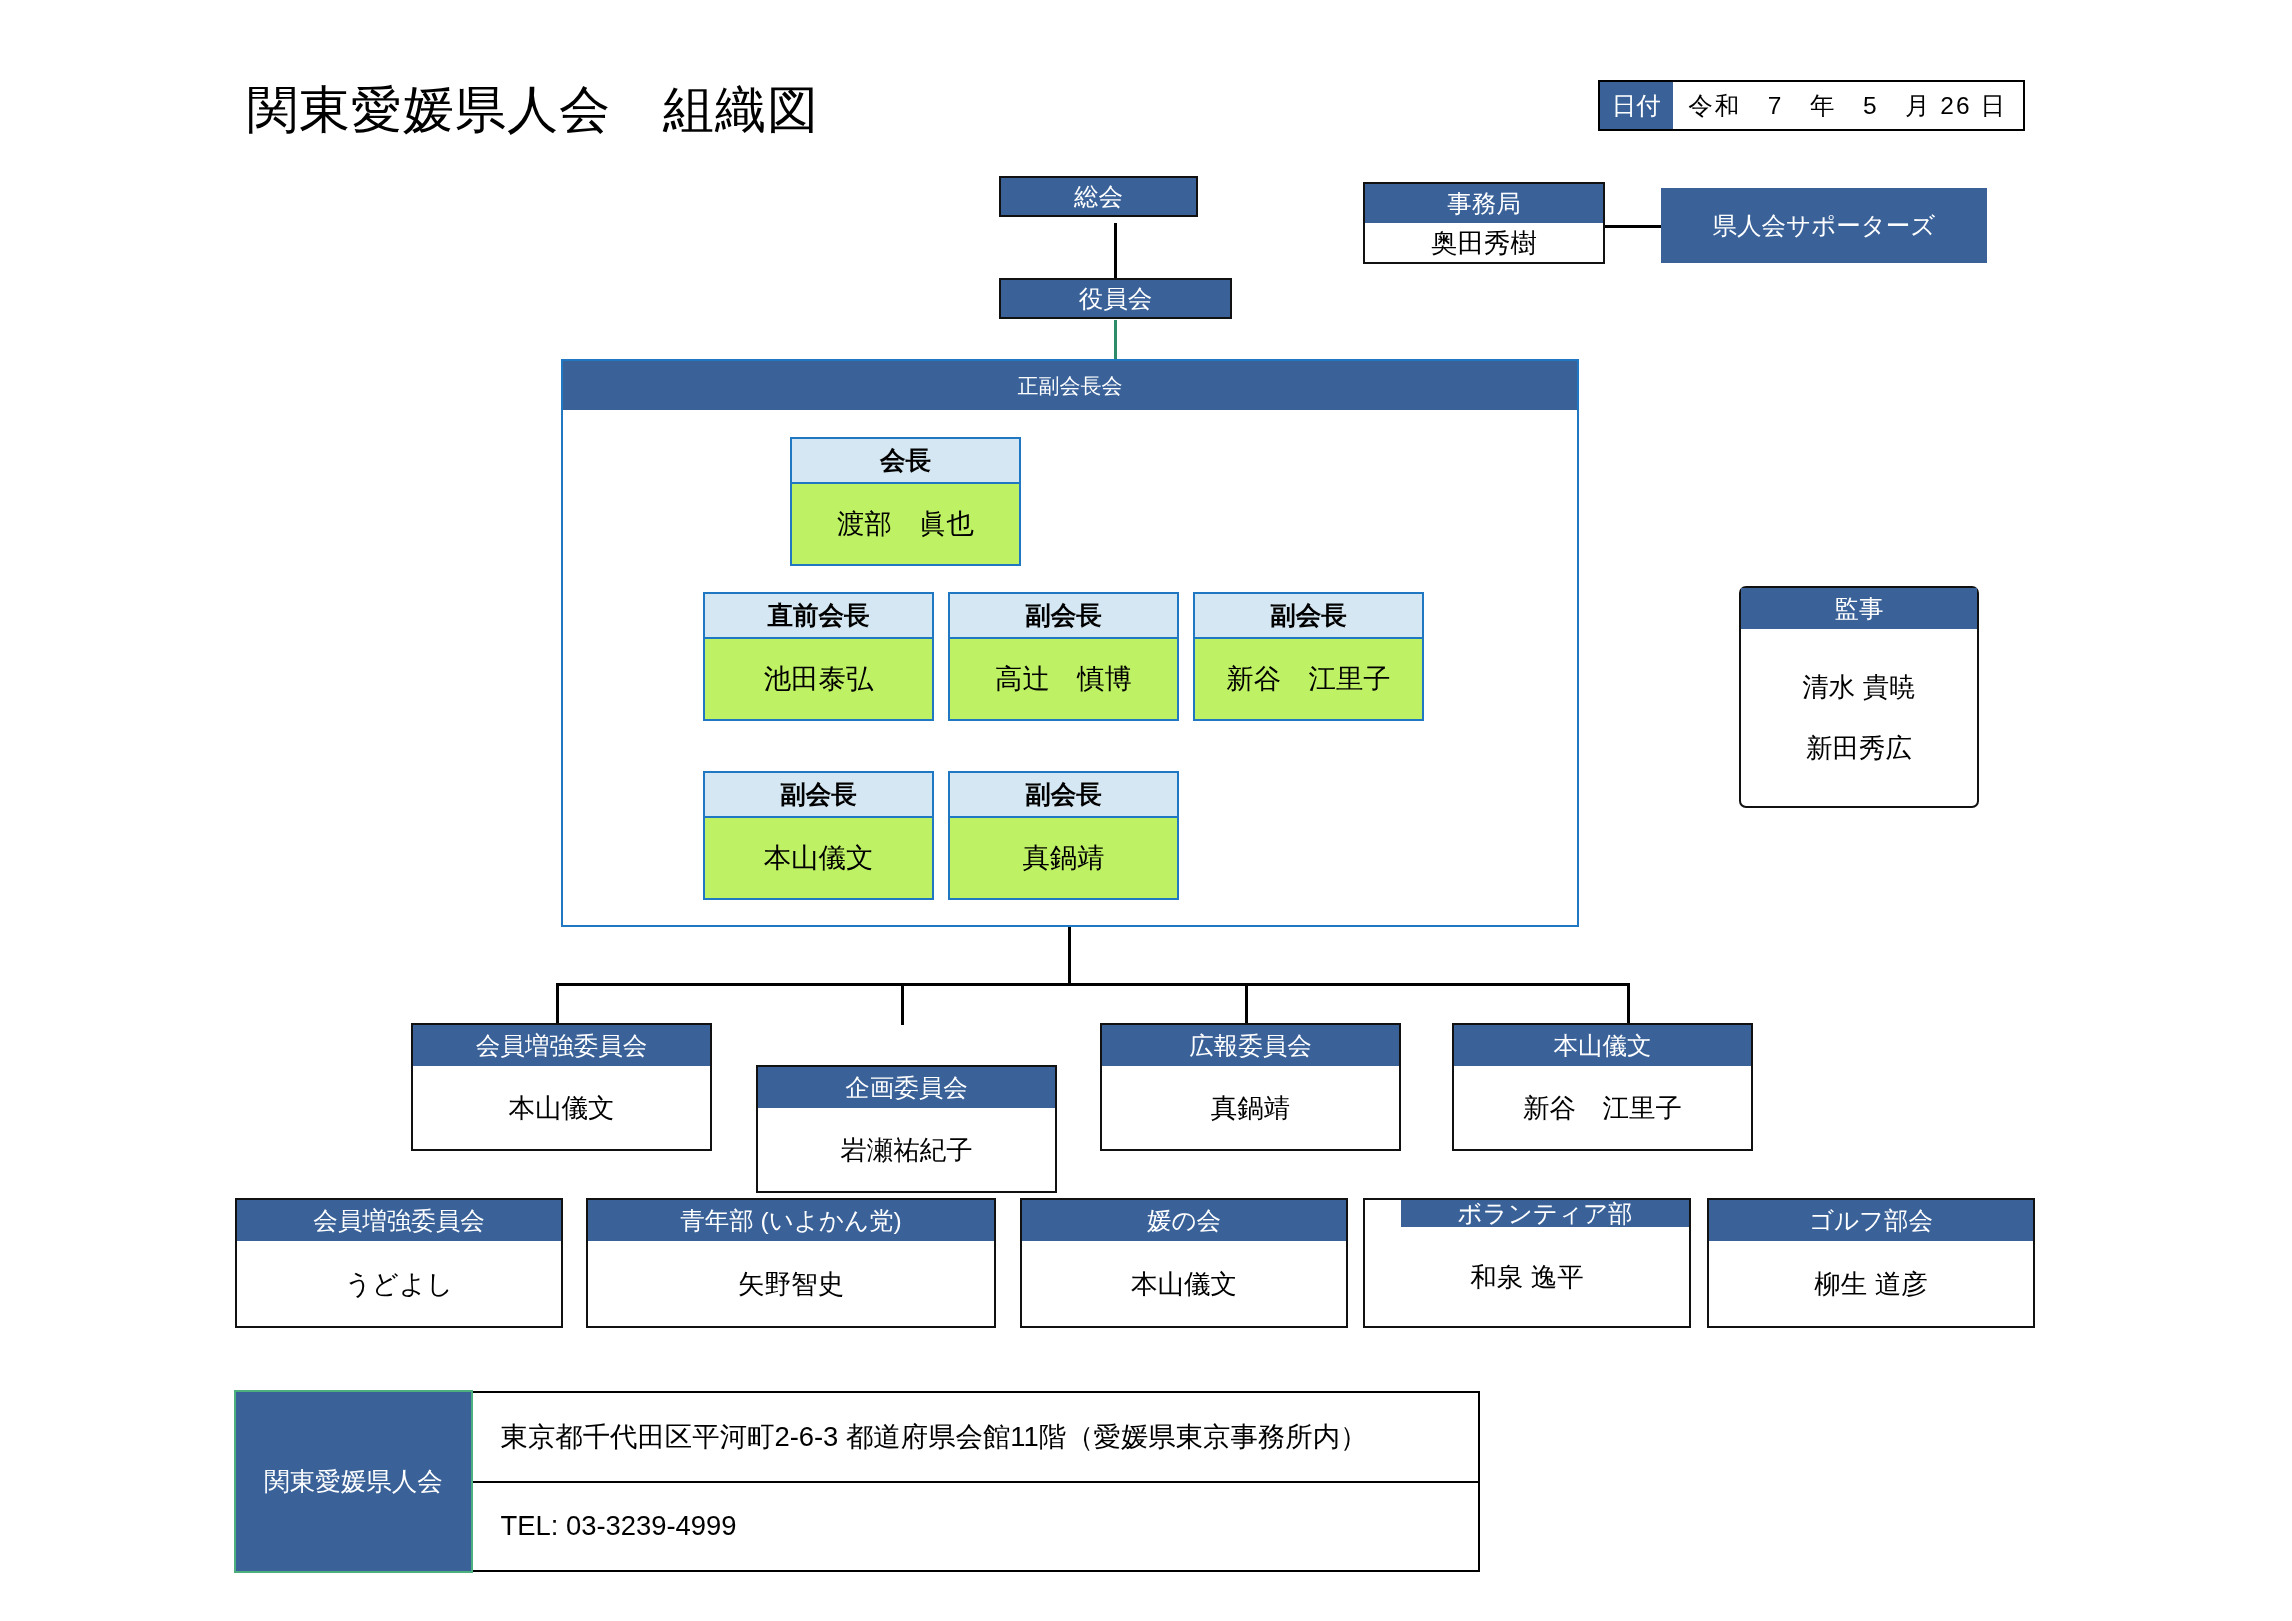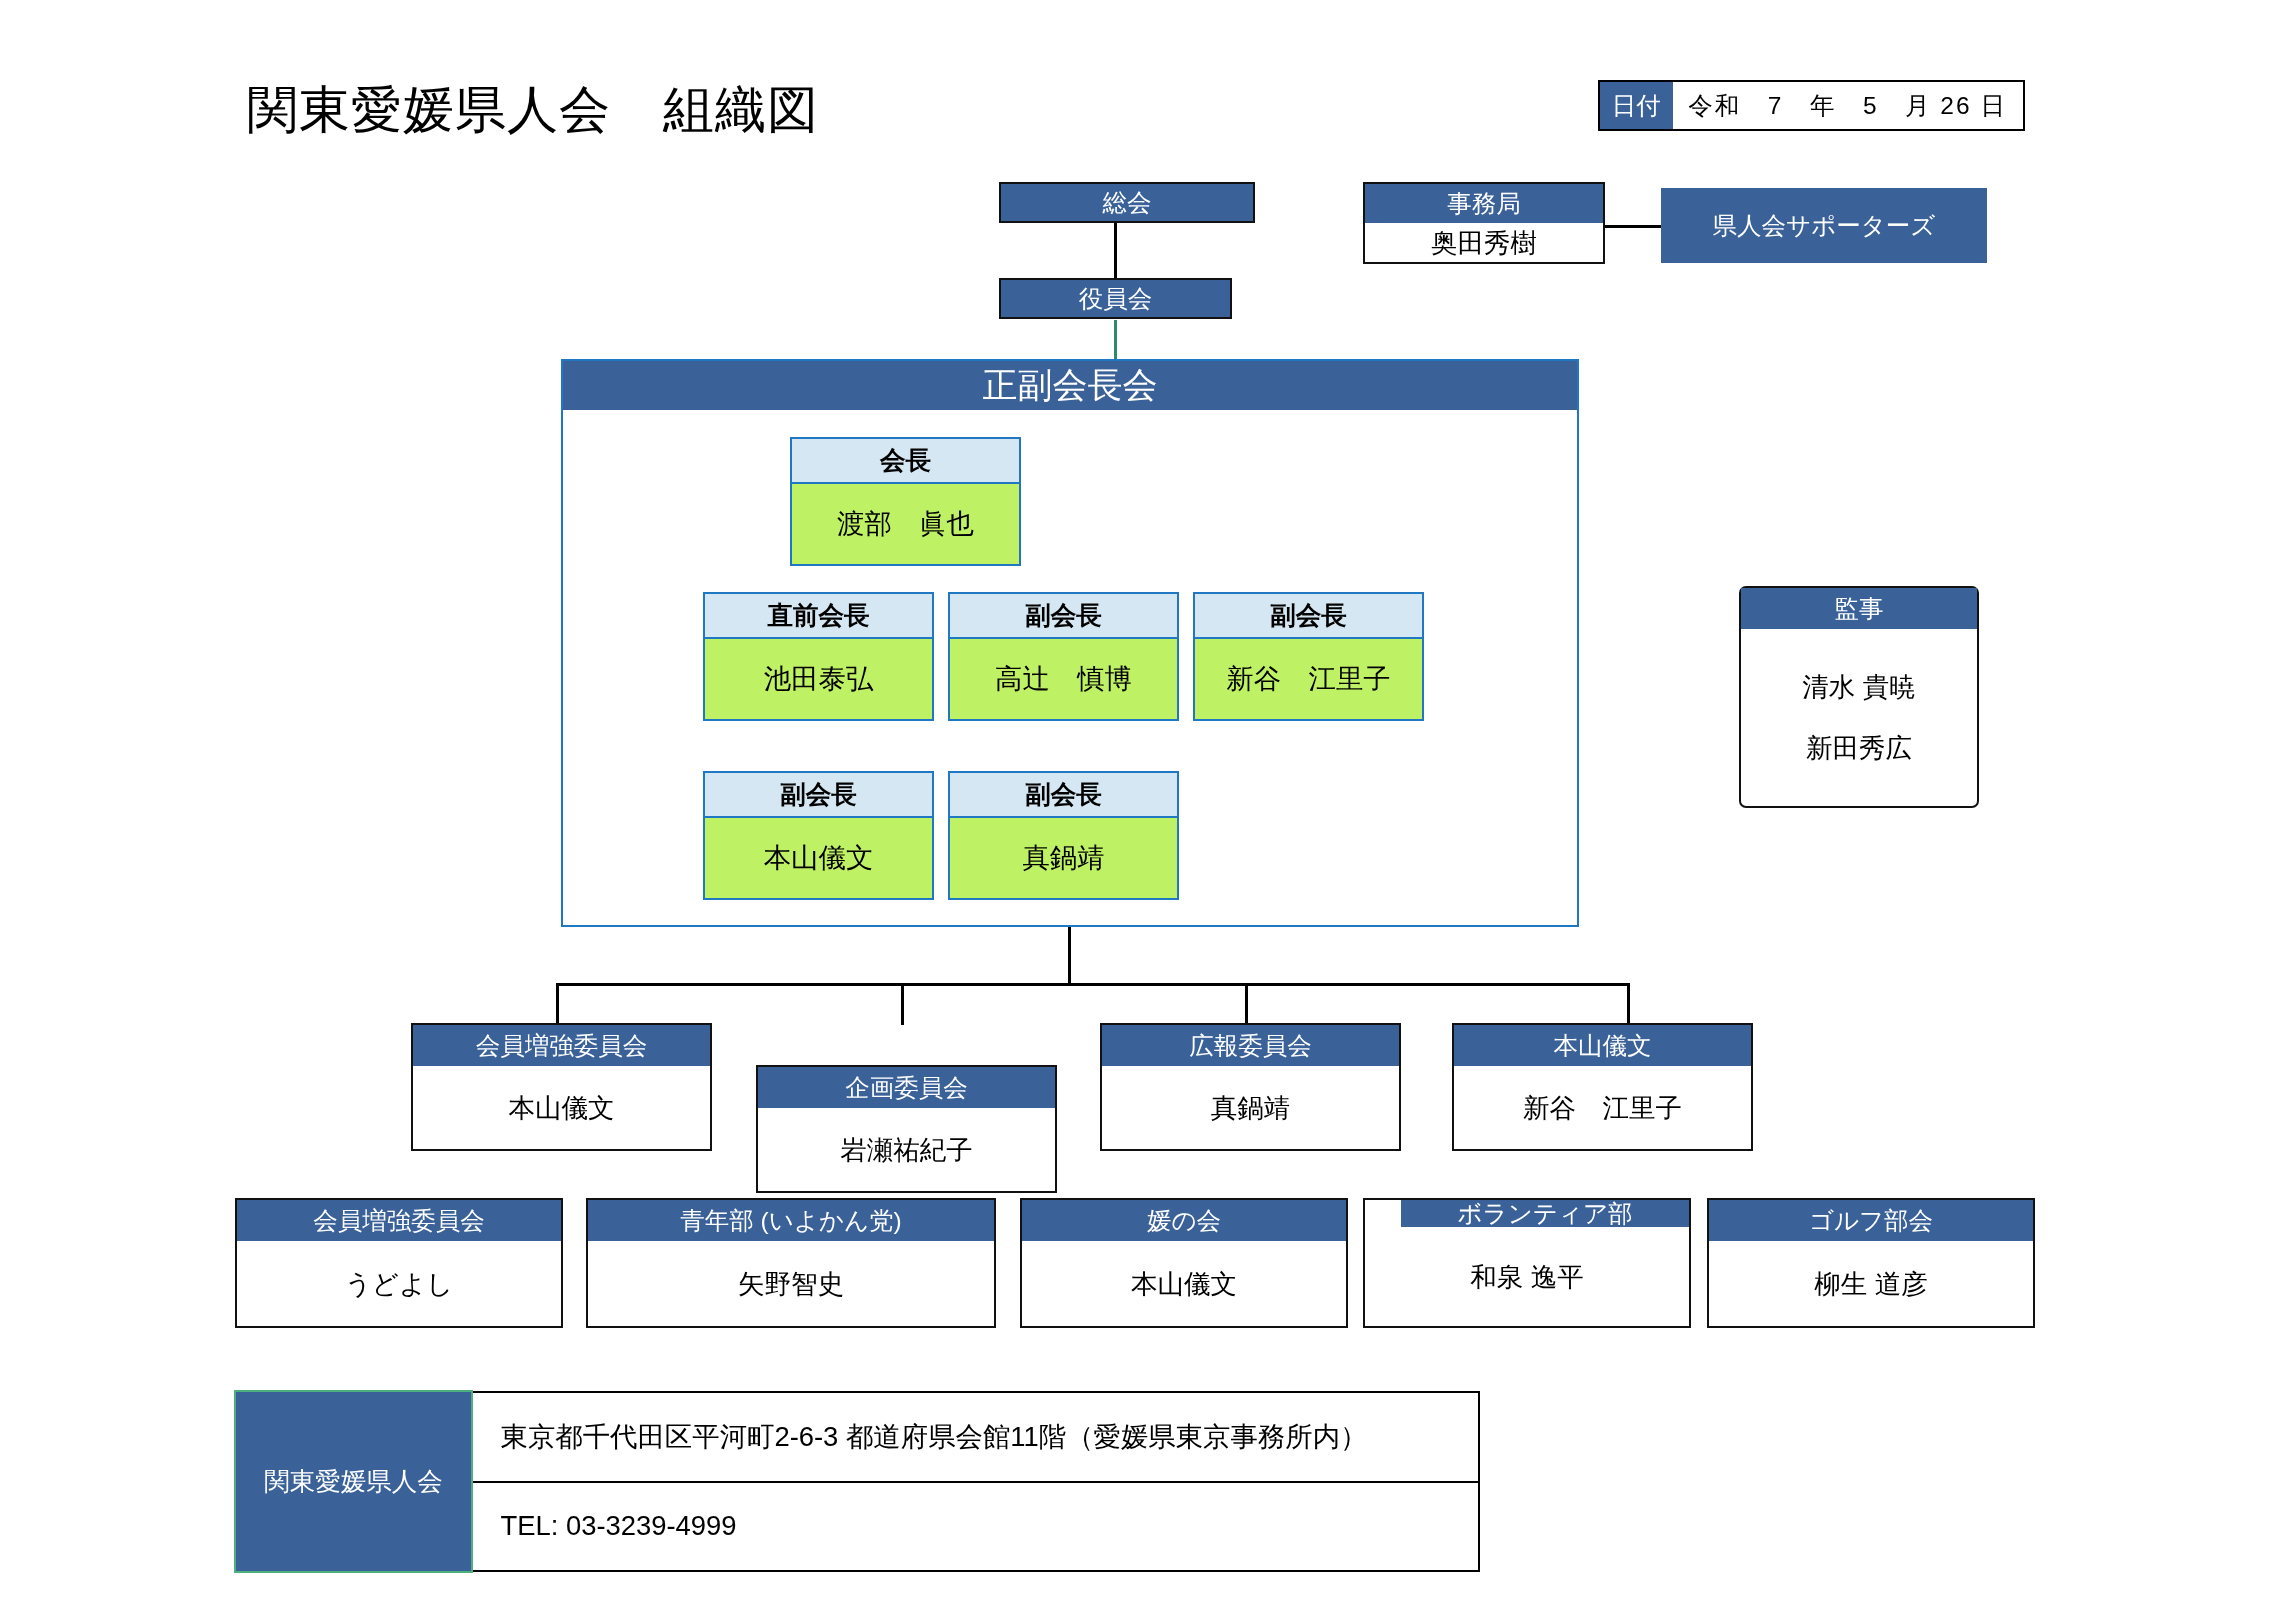--- a/index.html
+++ b/index.html
@@ -155,21 +155,21 @@
     background: #ffffff;
   }
   #council-header {
     position: absolute;
     left: 0;
     top: 0;
     width: 100%;
     height: 49px;
     background: #3A6299;
     color: #ffffff;
-    font-size: 35px;
+    font-size: 21px;
     display: flex;
     align-items: center;
     justify-content: center;
     white-space: nowrap;
     text-align: right;
   }
 
   
   #footer {
     left: 235px;
@@ -215,21 +215,21 @@
 
 <div id="canvas">
 
   <div class="abs" id="title">関東愛媛県人会　組織図</div>
 
   <div class="abs" id="date-chip">
     <div class="date-label">日付</div>
     <div class="date-value">令和　7　年　5　月 26 日</div>
   </div>
 
-  <div class="abs box-solid" style="left:999px; top:182px; width:256px; height:41px;font-family:Liberation Serif, serif;">
+  <div class="abs box-solid" style="left:999px; top:176px; width:199px; height:41px;font-family:Liberation Serif, serif;">
     <span>総会</span>
   </div>
 
   <div class="line-v" style="left:1114px; top:223px; height:55px;"></div>
 
   <div class="abs box-solid" style="left:999px; top:278px; width:233px; height:41px;">
     <span>役員会</span>
   </div>
 
   <div class="line-v green-line-v" style="left:1114px; top:320px; height:41px;"></div>

